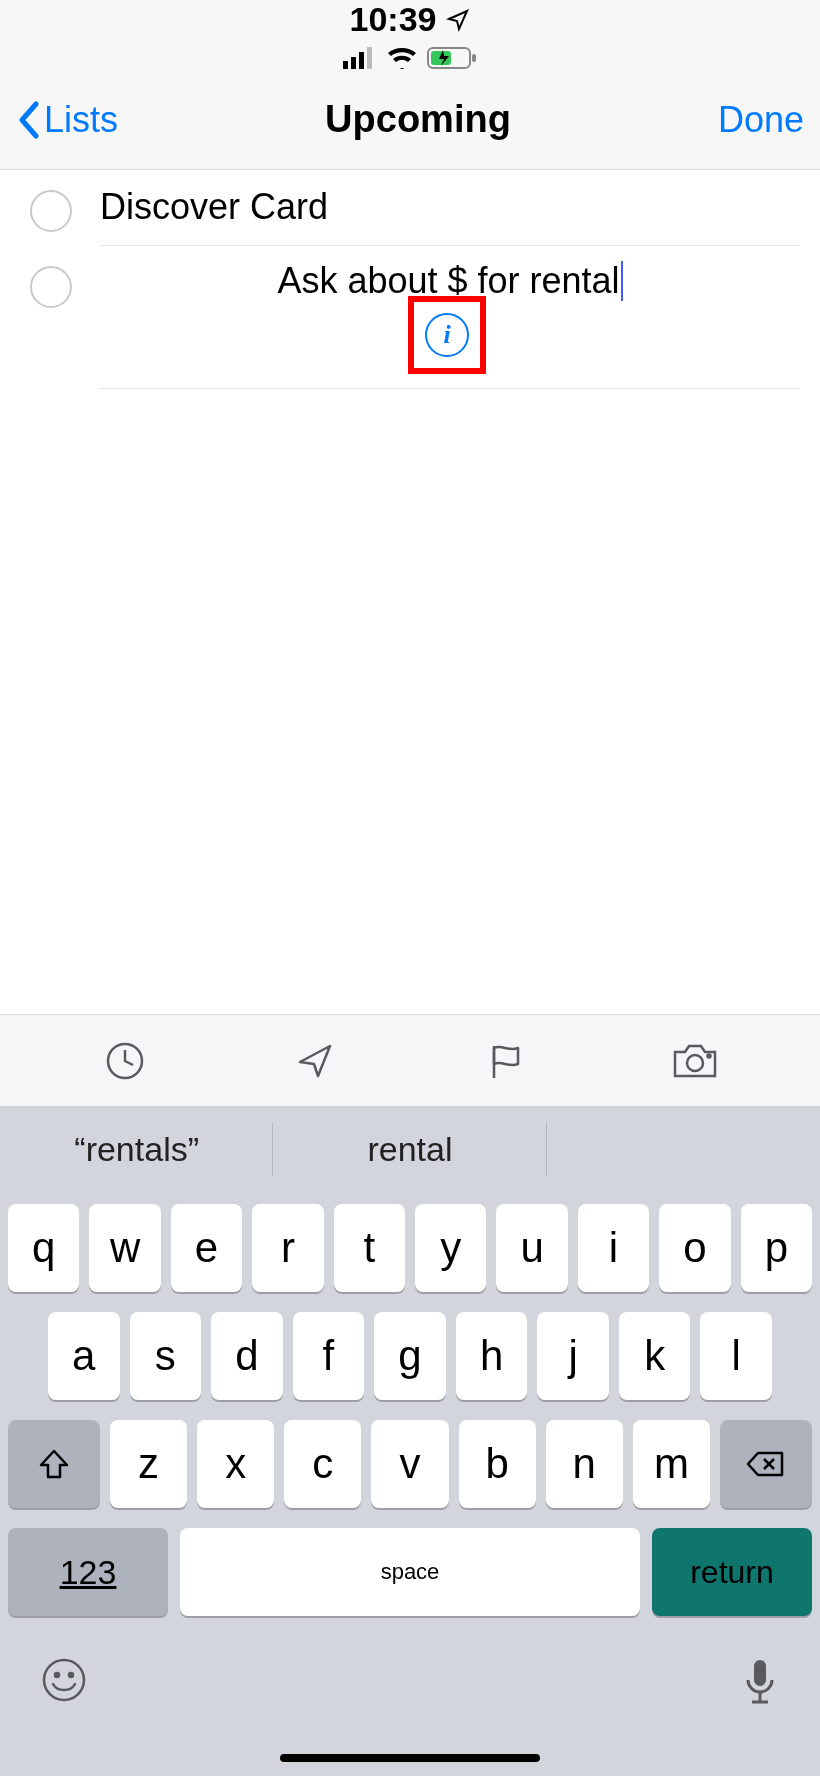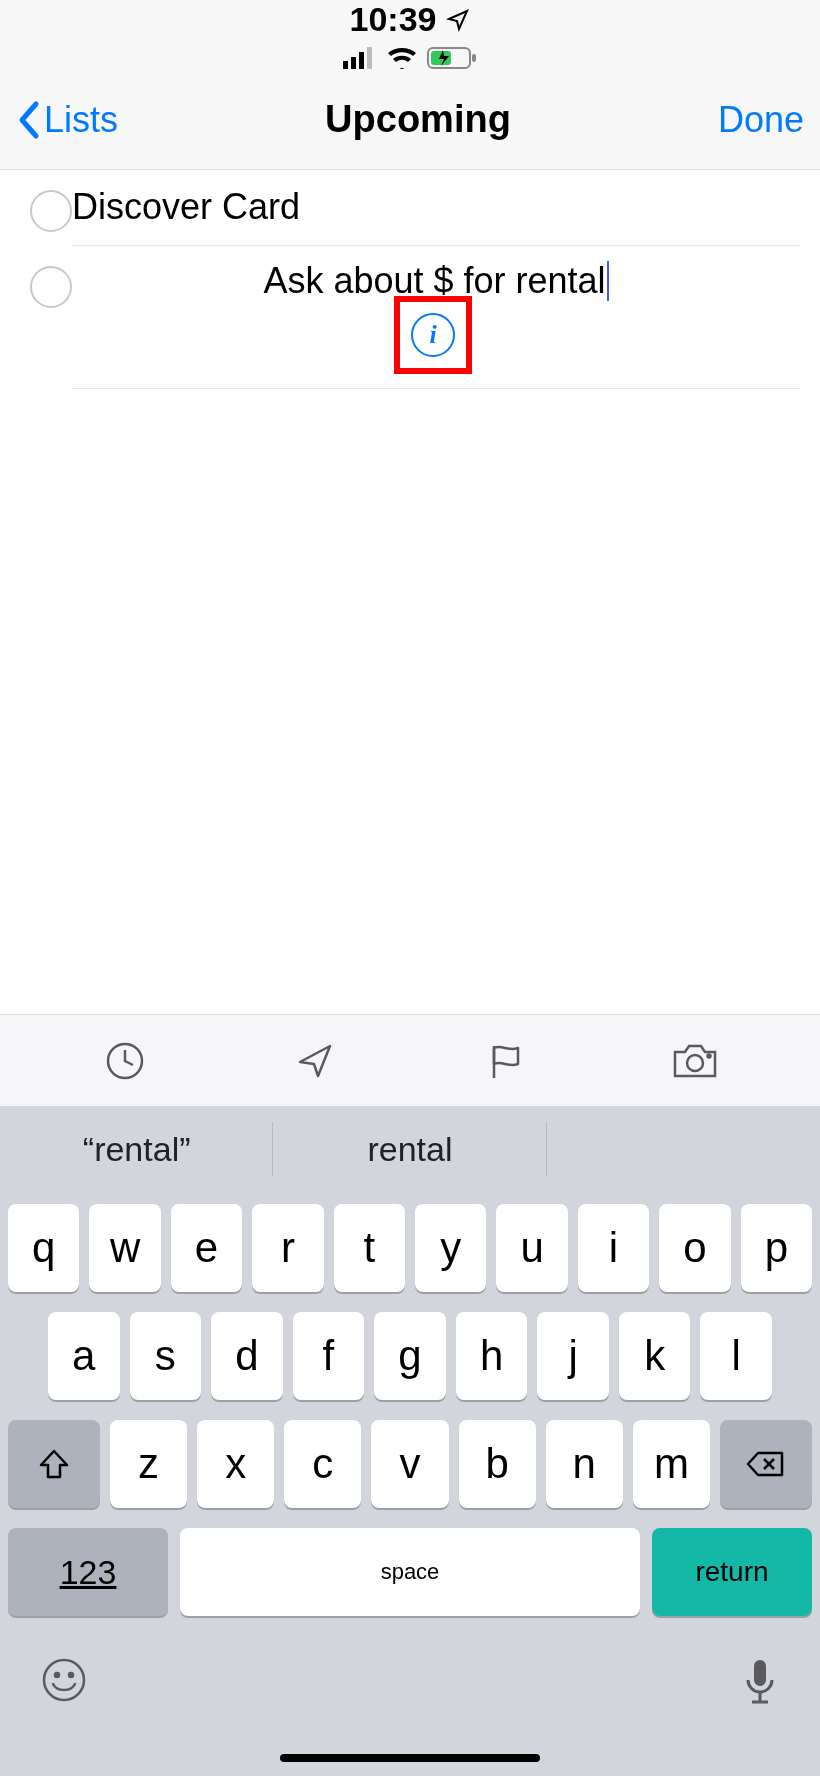--- a/index.html
+++ b/index.html
@@ -12,21 +12,21 @@
   
   .nav-bar { height:100px; background:#f7f7f7; display:flex; align-items:center; justify-content:space-between; padding:0 16px; border-bottom:1px solid #ddd;}
   .nav-left { display:flex; align-items:center; color:#007aff; font-size:36px; gap:4px;}
   .nav-back-chevron svg { display:block; }
   .nav-title { font-size:38px; font-weight:700; }
   .nav-right { color:#007aff; font-size:36px; font-weight:500;}
   
   .reminders { background:#fff; }
   .reminder-row { display:flex; align-items:flex-start; padding:14px 20px 0 30px; }
   .reminder-circle { width:42px; height:42px; border:2.5px solid #c9c9c9; border-radius:50%; flex:0 0 auto; margin-top:6px;}
-  .reminder-body { flex:1; border-bottom:1px solid #e6e6e6; padding-bottom:14px; min-height:60px; display:flex; flex-direction:column; justify-content:center;}
+  .reminder-body { flex:1; margin-left:28px; border-bottom:1px solid #e6e6e6; padding-bottom:14px; min-height:60px; display:flex; flex-direction:column; justify-content:center;}
   .reminder-title { font-size:36px; color:#000; line-height:1.3; }
   .reminder-subtitle { font-size:30px; color:#8e8e93; margin-top:6px;}
   .reminder-editing { display:flex; align-items:center; justify-content:flex-end; }
   .reminder-input-wrap { display:flex; align-items:center; }
   .reminder-input { font-size:36px; border:none; outline:none; background:transparent; color:#000;}
   .cursor { display:inline-block; width:2px; height:40px; background:#3b5fff; margin-left:1px; vertical-align:middle;}
   .info-wrap { width:78px; height:78px; border:6px solid #ff0000; display:flex; align-items:center; justify-content:center; margin-right:6px; margin-top:-6px;}
   .info-circle { width:44px; height:44px; border:2px solid #007aff; border-radius:50%; display:flex; align-items:center; justify-content:center; color:#007aff; font-family:Georgia,serif; font-size:26px; font-style:italic; font-weight:bold; }
   .reminders-fill { flex:1; background:#fff;}
   
@@ -43,21 +43,21 @@
   .kb-row { display:flex; justify-content:center; gap:10px; margin-bottom:20px;}
   .key { background:#fff; border-radius:8px; box-shadow:0 2px 0 rgba(0,0,0,0.25); height:88px; display:flex; align-items:center; justify-content:center; font-size:42px; color:#000; flex:1; }
   .kb-row.row1 .key { flex:1; }
   .kb-row.row2 { padding:0 40px;}
   .kb-row.row3 { }
   .key.shift, .key.backspace { flex:0 0 92px; background:#adb2bc;}
   .key.shift svg, .key.backspace svg { display:block;}
   .kb-row.row4 { gap:12px; }
   .key.k123 { flex:0 0 160px; background:#adb2bc; font-size:34px;text-decoration:underline;}
   .key.space { flex:1; background:#fff; font-size:22px;}
-  .key.return { flex:0 0 160px; background:#14b8a6; font-size:28px;}
+  .key.return { flex:0 0 160px; background:#0f766e; font-size:32px;}
   
   .kb-bottom { height:140px; background:#d2d5db; display:flex; align-items:flex-start; justify-content:space-between; padding:20px 40px 0 40px;}
   .kb-bottom svg { display:block;}
   .home-indicator { position:absolute; bottom:14px; left:50%; transform:translateX(-50%); width:260px; height:8px; background:#000; border-radius:4px;}
   .screen { position:relative; width:820px; height:1776px; display:flex; flex-direction:column;}
   .upper { display:flex; flex-direction:column; flex:1; }
   .top-section { background:#f7f7f7;}
 </style>
 </head>
 <body>
@@ -164,21 +164,21 @@
     <div class="tb-icon">
       <svg width="48" height="42" viewBox="0 0 48 42" fill="none" stroke="#5a5a5e" stroke-width="2.5">
         <path d="M4 12 L14 12 L18 6 L30 6 L34 12 L44 12 L44 36 L4 36 Z"></path>
         <circle cx="24" cy="23" r="8"></circle>
         <circle cx="38" cy="16" r="1.5" fill="#5a5a5e"></circle>
       </svg>
     </div>
   </div>
 
   <div class="suggestion-bar">
-    <div class="sugg">“rental”</div>
+    <div class="sugg">“rentals”</div>
     <div class="sugg">rental</div>
     <div class="sugg empty"></div>
   </div>
 
   <div class="keyboard">
     <div class="kb-row row1">
       <div class="key">q</div>
       <div class="key">w</div>
       <div class="key">e</div>
       <div class="key">r</div>

